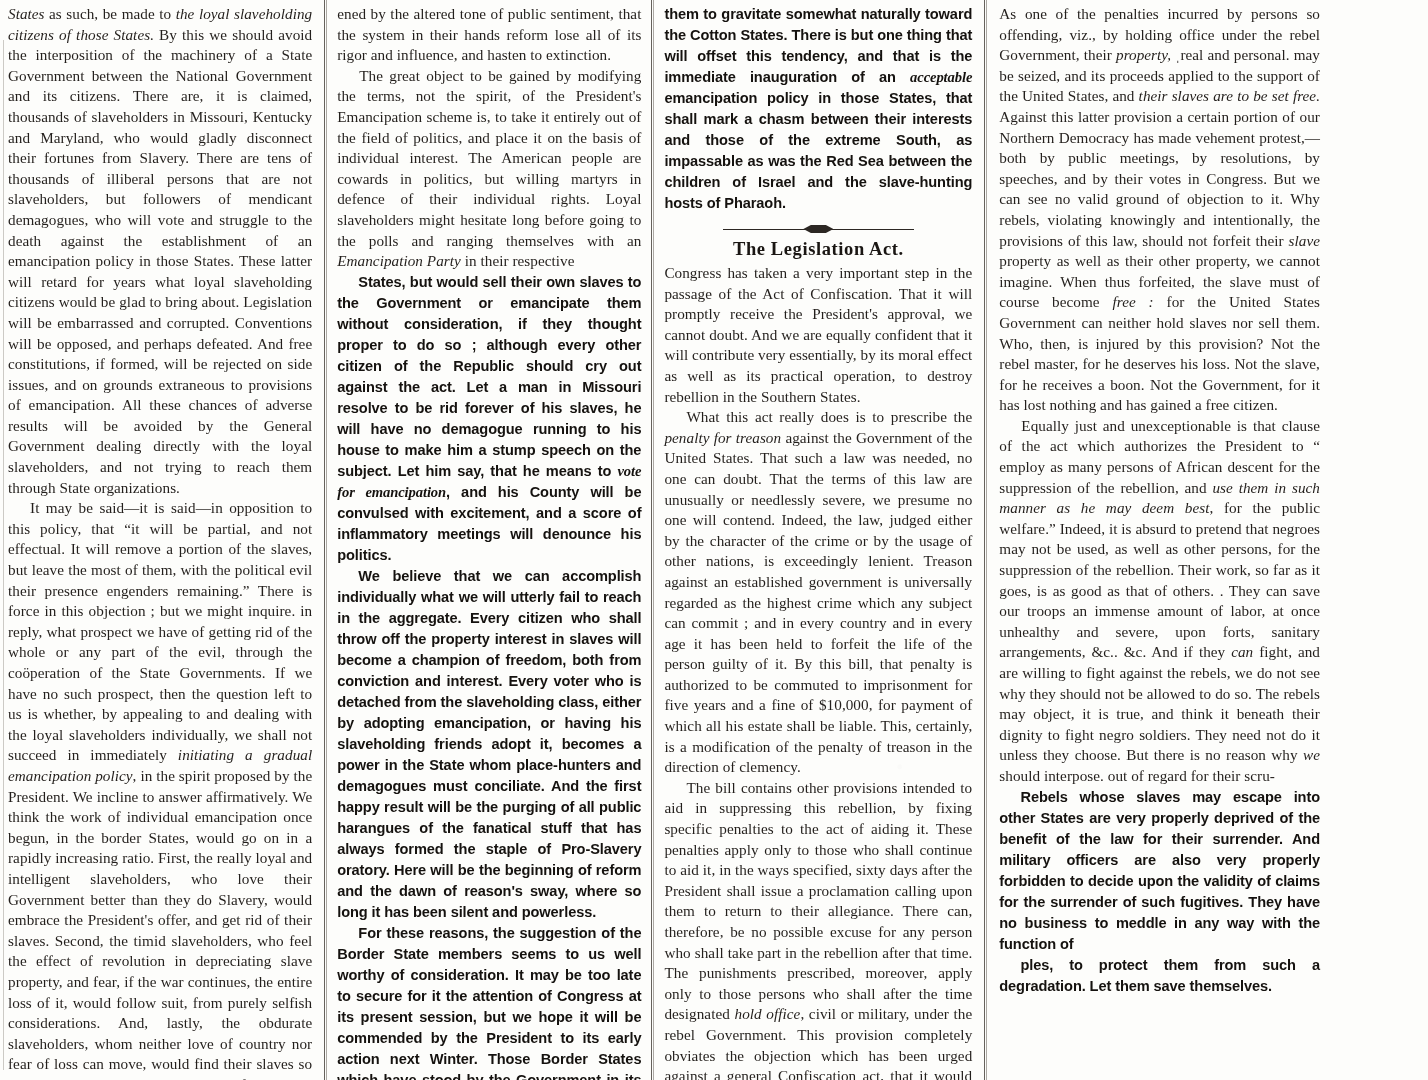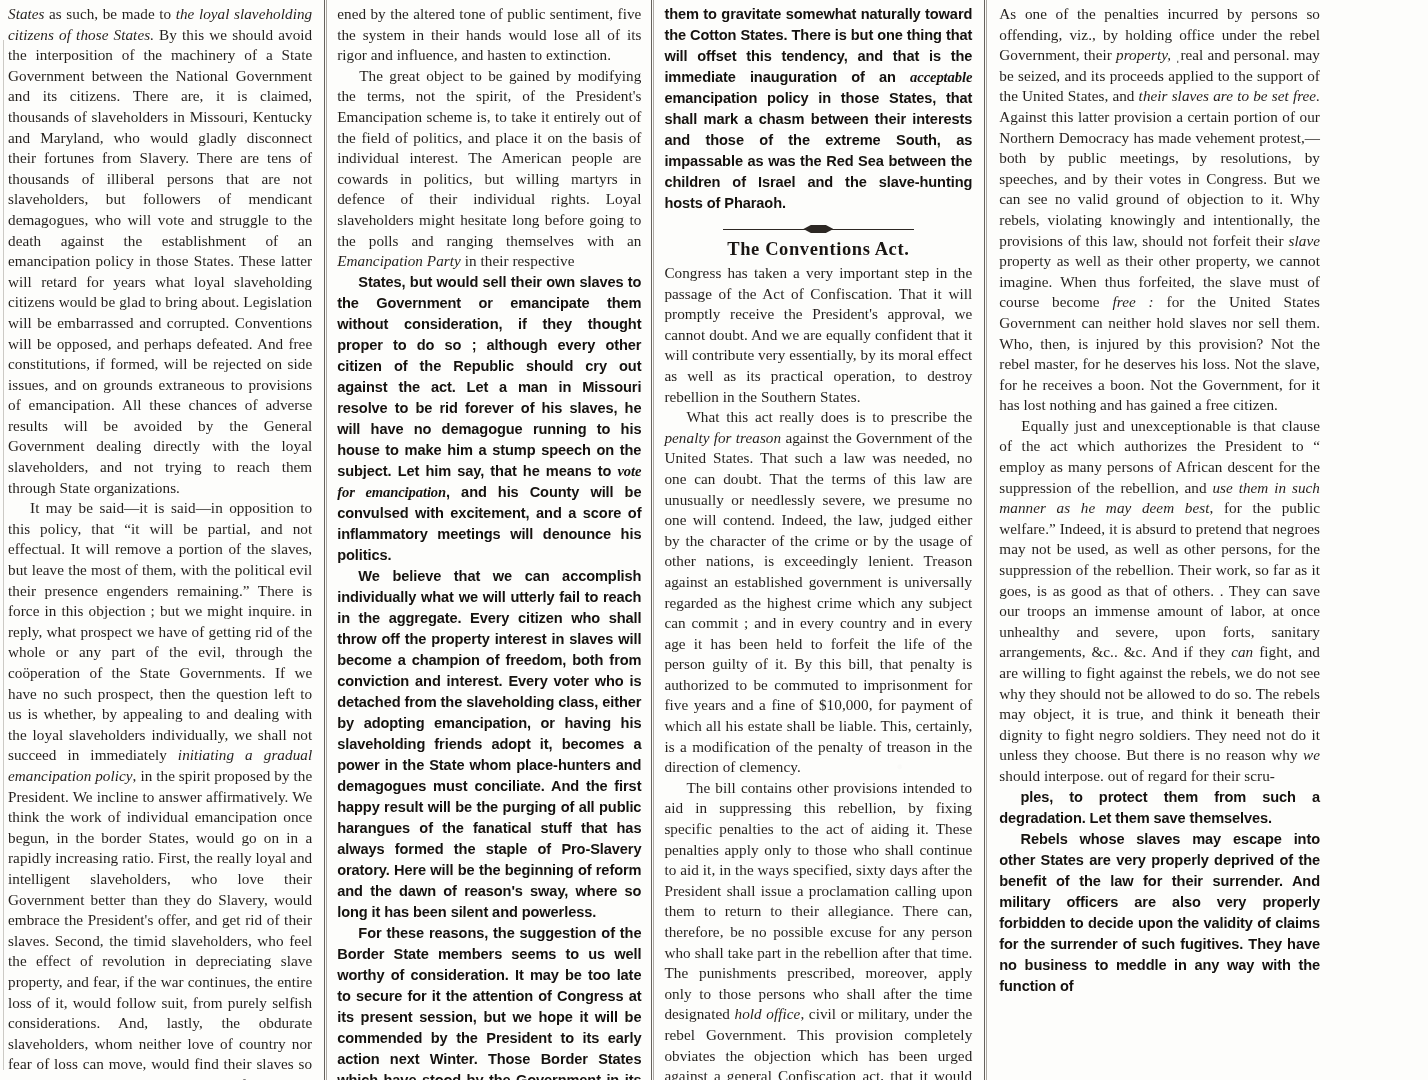--- a/index.html
+++ b/index.html
@@ -149,47 +149,47 @@
   <div class="columns">
 
     <div class="col col-1">
       <p class="noindent"><em>States</em> as such, be made to <em>the loyal slaveholding citizens of those States.</em> By this we should avoid the interposition of the machinery of a State Government between the National Government and its citizens. There are, it is claimed, thousands of slaveholders in Missouri, Kentucky and Maryland, who would gladly disconnect their fortunes from Slavery. There are tens of thousands of illiberal persons that are not slaveholders, but followers of mendicant demagogues, who will vote and struggle to the death against the establishment of an emancipation policy in those States. These latter will retard for years what loyal slaveholding citizens would be glad to bring about. Legislation will be embarrassed and corrupted. Conventions will be opposed, and perhaps defeated. And free constitutions, if formed, will be rejected on side issues, and on grounds extraneous to provisions of emancipation. All these chances of adverse results will be avoided by the General Government dealing directly with the loyal slaveholders, and not trying to reach them through State organizations.</p>
       <p>It may be said—it is said—in opposition to this policy, that “it will be partial, and not effectual. It will remove a portion of the slaves, but leave the most of them, with the political evil their presence engenders remaining.” There is force in this objection ; but we might inquire. in reply, what prospect we have of getting rid of the whole or any part of the evil, through the coöperation of the State Governments. If we have no such prospect, then the question left to us is whether, by appealing to and dealing with the loyal slaveholders individually, we shall not succeed in immediately <em>initiating a gradual emancipation policy</em>, in the spirit proposed by the President. We incline to answer affirmatively. We think the work of individual emancipation once begun, in the border States, would go on in a rapidly increasing ratio. First, the really loyal and intelligent slaveholders, who love their Government better than they do Slavery, would embrace the President's offer, and get rid of their slaves. Second, the timid slaveholders, who feel the effect of revolution in depreciating slave property, and fear, if the war continues, the entire loss of it, would follow suit, from purely selfish considerations. And, lastly, the obdurate slaveholders, whom neither love of country nor fear of loss can move, would find their slaves so demoralized by the emancipation of their late fellows in bondage, and the obstacles to escape so weak-</p>
     </div>
 
     <div class="rule"></div>
 
     <div class="col col-2">
-      <p class="noindent">ened by the altered tone of public sentiment, five the system in their hands would lose all of its rigor and influence, and hasten to extinction.</p>
+      <p class="noindent">ened by the altered tone of public sentiment, that the system in their hands reform lose all of its rigor and influence, and hasten to extinction.</p>
       <p>The great object to be gained by modifying the terms, not the spirit, of the President's Emancipation scheme is, to take it entirely out of the field of politics, and place it on the basis of individual interest. The American people are cowards in politics, but willing martyrs in defence of their individual rights. Loyal slaveholders might hesitate long before going to the polls and ranging themselves with an <em>Emancipation Party</em> in their respective</p>
       <p class="marked">States, but would sell their own slaves to the Government or emancipate them without consideration, if they thought proper to do so ; although every other citizen of the Republic should cry out against the act. Let a man in Missouri resolve to be rid forever of his slaves, he will have no demagogue running to his house to make him a stump speech on the subject. Let him say, that he means to <em>vote for emancipation</em>, and his County will be convulsed with excitement, and a score of inflammatory meetings will denounce his politics.</p>
       <p class="marked">We believe that we can accomplish individually what we will utterly fail to reach in the aggregate. Every citizen who shall throw off the property interest in slaves will become a champion of freedom, both from conviction and interest. Every voter who is detached from the slaveholding class, either by adopting emancipation, or having his slaveholding friends adopt it, becomes a power in the State whom place-hunters and demagogues must conciliate. And the first happy result will be the purging of all public harangues of the fanatical stuff that has always formed the staple of Pro-Slavery oratory. Here will be the beginning of reform and the dawn of reason's sway, where so long it has been silent and powerless.</p>
       <p class="marked">For these reasons, the suggestion of the Border State members seems to us well worthy of consideration. It may be too late to secure for it the attention of Congress at its present session, but we hope it will be commended by the President to its early action next Winter. Those Border States which have stood by the Government in its struggle with the rebellion are entitled to be heard on such a subject. They prefer the Union to the Confederacy. The Union desires their wealth, their resources, their rivers, their population and moral power. But geography, social alliances, and this vast slave interest, cause</p>
     </div>
 
     <div class="rule"></div>
 
     <div class="col col-3">
       <p class="marked noindent">them to gravitate somewhat naturally toward the Cotton States. There is but one thing that will offset this tendency, and that is the immediate inauguration of an <em>acceptable</em> emancipation policy in those States, that shall mark a chasm between their interests and those of the extreme South, as impassable as was the Red Sea between the children of Israel and the slave-hunting hosts of Pharaoh.</p>
 
       <div class="ornament">
         <div class="bar"></div>
         <div class="lozenge"></div>
       </div>
 
-      <div class="headline">The Conventions Act.</div>
+      <div class="headline">The Legislation Act.</div>
 
       <p class="noindent">Congress has taken a very important step in the passage of the Act of Confiscation. That it will promptly receive the President's approval, we cannot doubt. And we are equally confident that it will contribute very essentially, by its moral effect as well as its practical operation, to destroy rebellion in the Southern States.</p>
       <p>What this act really does is to prescribe the <em>penalty for treason</em> against the Government of the United States. That such a law was needed, no one can doubt. That the terms of this law are unusually or needlessly severe, we presume no one will contend. Indeed, the law, judged either by the character of the crime or by the usage of other nations, is exceedingly lenient. Treason against an established government is universally regarded as the highest crime which any subject can commit ; and in every country and in every age it has been held to forfeit the life of the person guilty of it. By this bill, that penalty is authorized to be commuted to imprisonment for five years and a fine of $10,000, for payment of which all his estate shall be liable. This, certainly, is a modification of the penalty of treason in the direction of clemency.</p>
       <p>The bill contains other provisions intended to aid in suppressing this rebellion, by fixing specific penalties to the act of aiding it. These penalties apply only to those who shall continue to aid it, in the ways specified, sixty days after the President shall issue a proclamation calling upon them to return to their allegiance. There can, therefore, be no possible excuse for any person who shall take part in the rebellion after that time. The punishments prescribed, moreover, apply only to those persons who shall after the time designated <em>hold office</em>, civil or military, under the rebel Government. This provision completely obviates the objection which has been urged against a general Confiscation act, that it would punish the innocent with the guilty. Accepting and holding office is a voluntary act, and no man can be forced to do so against</p>
     </div>
 
     <div class="rule"></div>
 
     <div class="col col-4">
       <p>As one of the penalties incurred by persons so offending, viz., by holding office under the rebel Government, their <em>property,</em> ˌreal and personal. may be seized, and its proceeds applied to the support of the United States, and <em>their slaves are to be set free.</em> Against this latter provision a certain portion of our Northern Democracy has made vehement protest,—both by public meetings, by resolutions, by speeches, and by their votes in Congress. But we can see no valid ground of objection to it. Why rebels, violating knowingly and intentionally, the provisions of this law, should not forfeit their <em>slave</em> property as well as their other property, we cannot imagine. When thus forfeited, the slave must of course become <em>free :</em> for the United States Government can neither hold slaves nor sell them. Who, then, is injured by this provision? Not the rebel master, for he deserves his loss. Not the slave, for he receives a boon. Not the Government, for it has lost nothing and has gained a free citizen.</p>
       <p>Equally just and unexceptionable is that clause of the act which authorizes the President to “ employ as many persons of African descent for the suppression of the rebellion, and <em>use them in such manner as he may deem best</em>, for the public welfare.” Indeed, it is absurd to pretend that negroes may not be used, as well as other persons, for the suppression of the rebellion. Their work, so far as it goes, is as good as that of others. . They can save our troops an immense amount of labor, at once unhealthy and severe, upon forts, sanitary arrangements, &amp;c.. &amp;c. And if they <em>can</em> fight, and are willing to fight against the rebels, we do not see why they should not be allowed to do so. The rebels may object, it is true, and think it beneath their dignity to fight negro soldiers. They need not do it unless they choose. But there is no reason why <em>we</em> should interpose. out of regard for their scru-</p>
+      <p class="marked">Rebels whose slaves may escape into other States are very properly deprived of the benefit of the law for their surrender. And military officers are also very properly forbidden to decide upon the validity of claims for the surrender of such fugitives. They have no business to meddle in any way with the function of</p>
       <p class="marked">ples, to protect them from such a degradation. Let them save themselves.</p>
-      <p class="marked">Rebels whose slaves may escape into other States are very properly deprived of the benefit of the law for their surrender. And military officers are also very properly forbidden to decide upon the validity of claims for the surrender of such fugitives. They have no business to meddle in any way with the function of</p>
     </div>
 
   </div>
 </div>
 
 </body></html>

